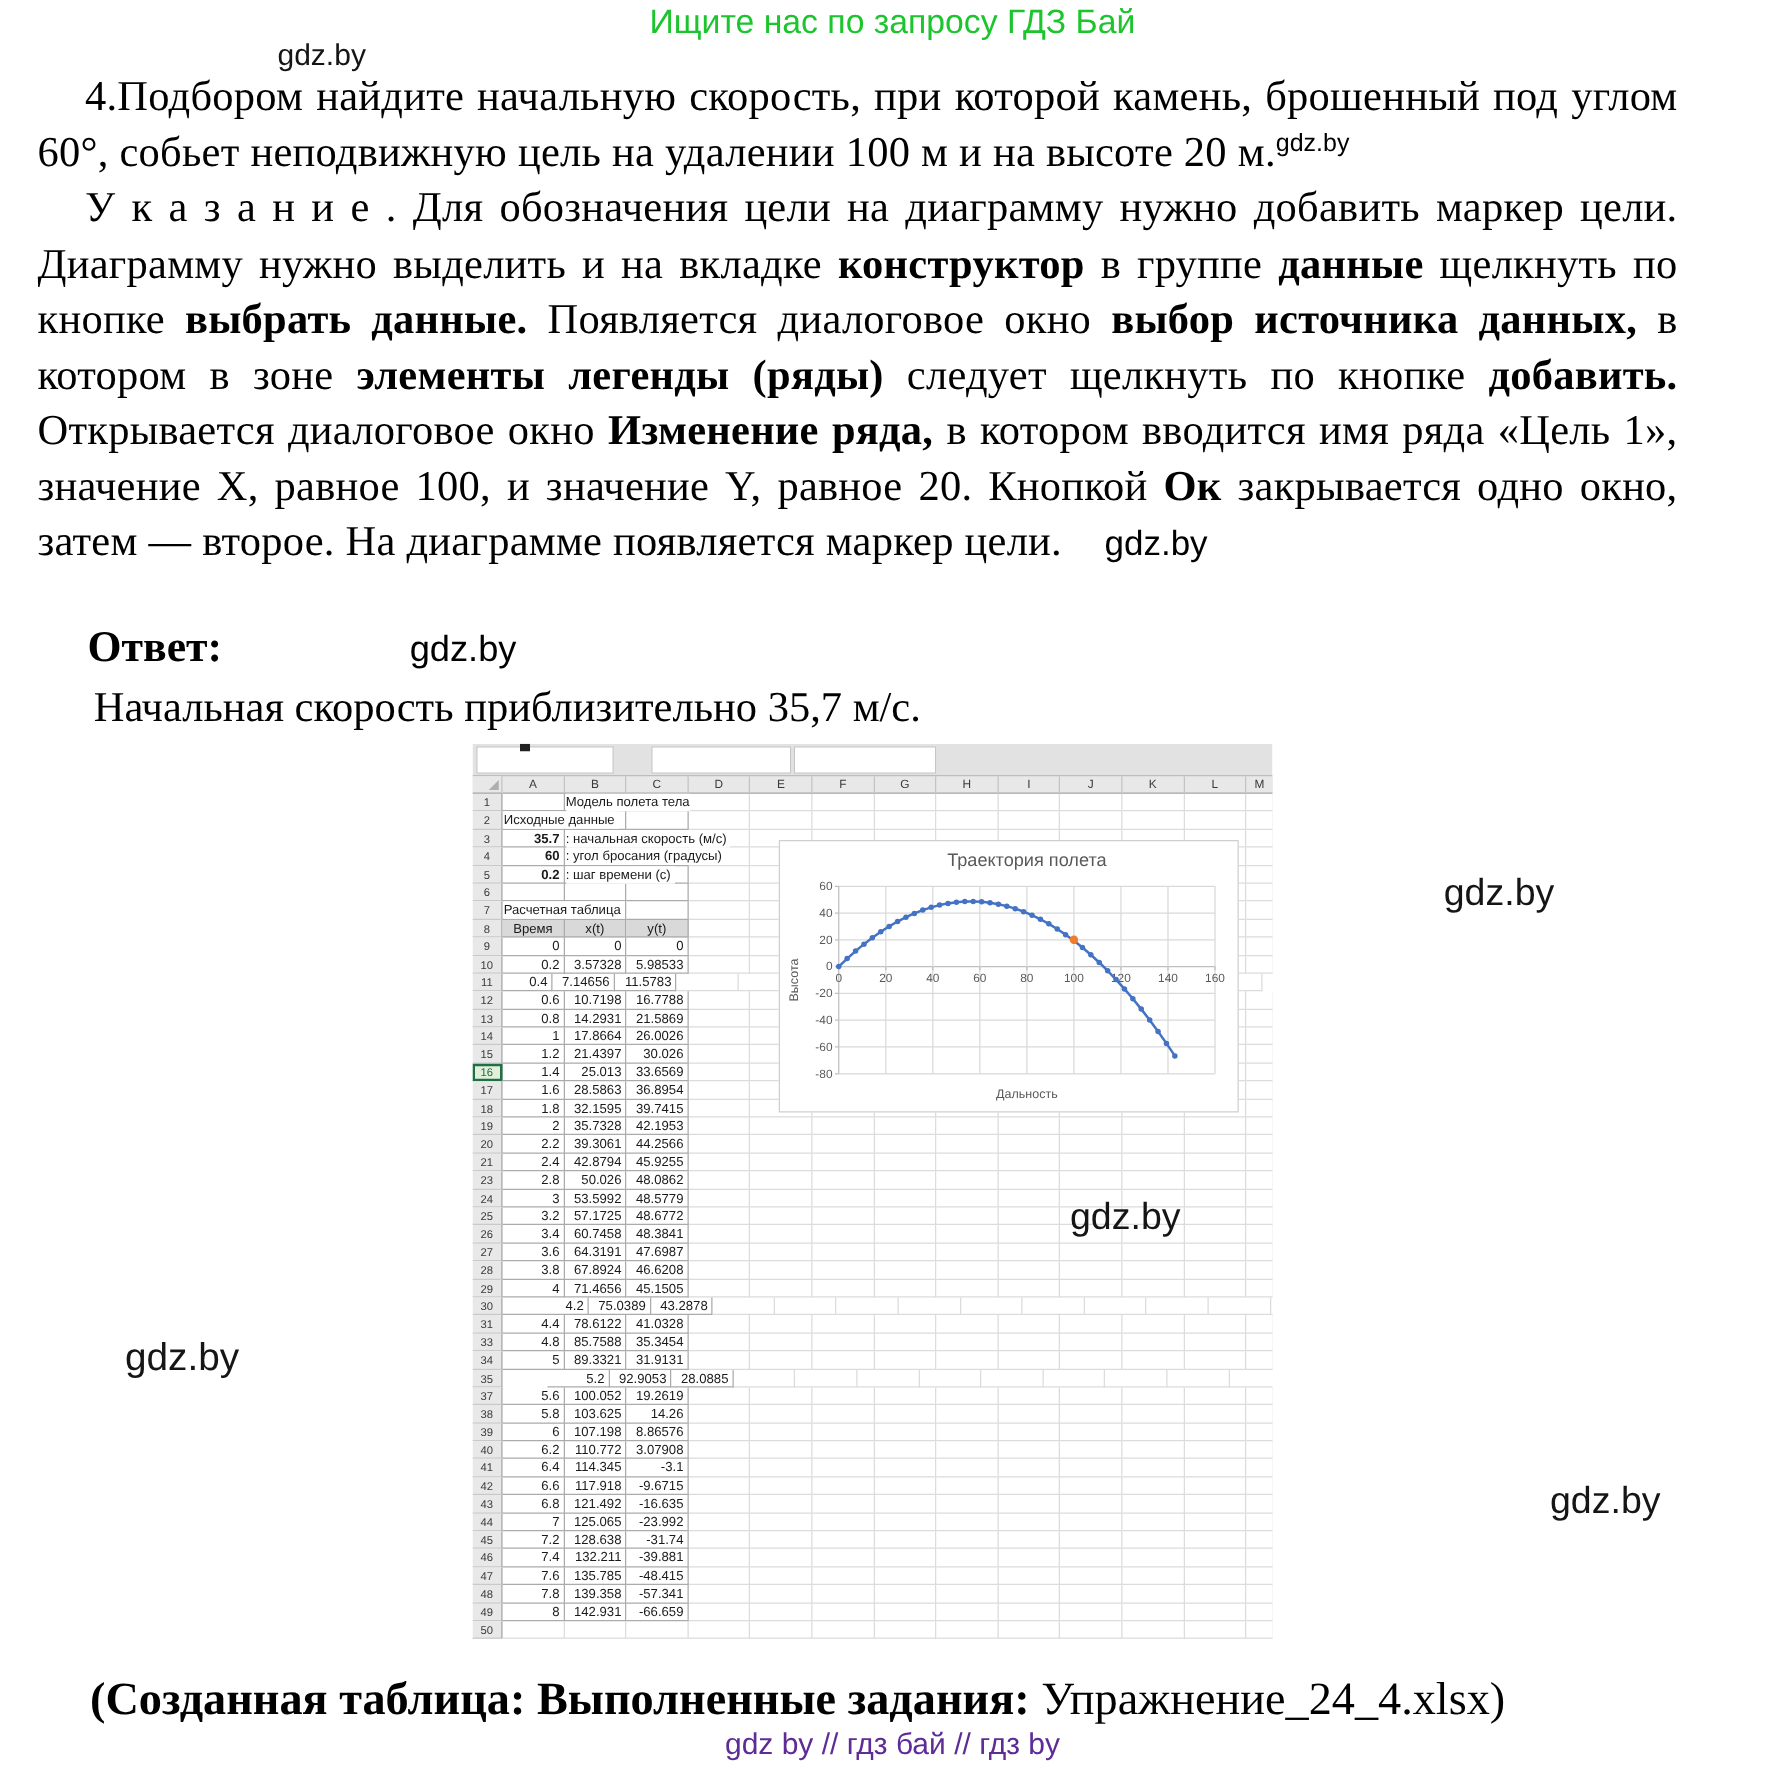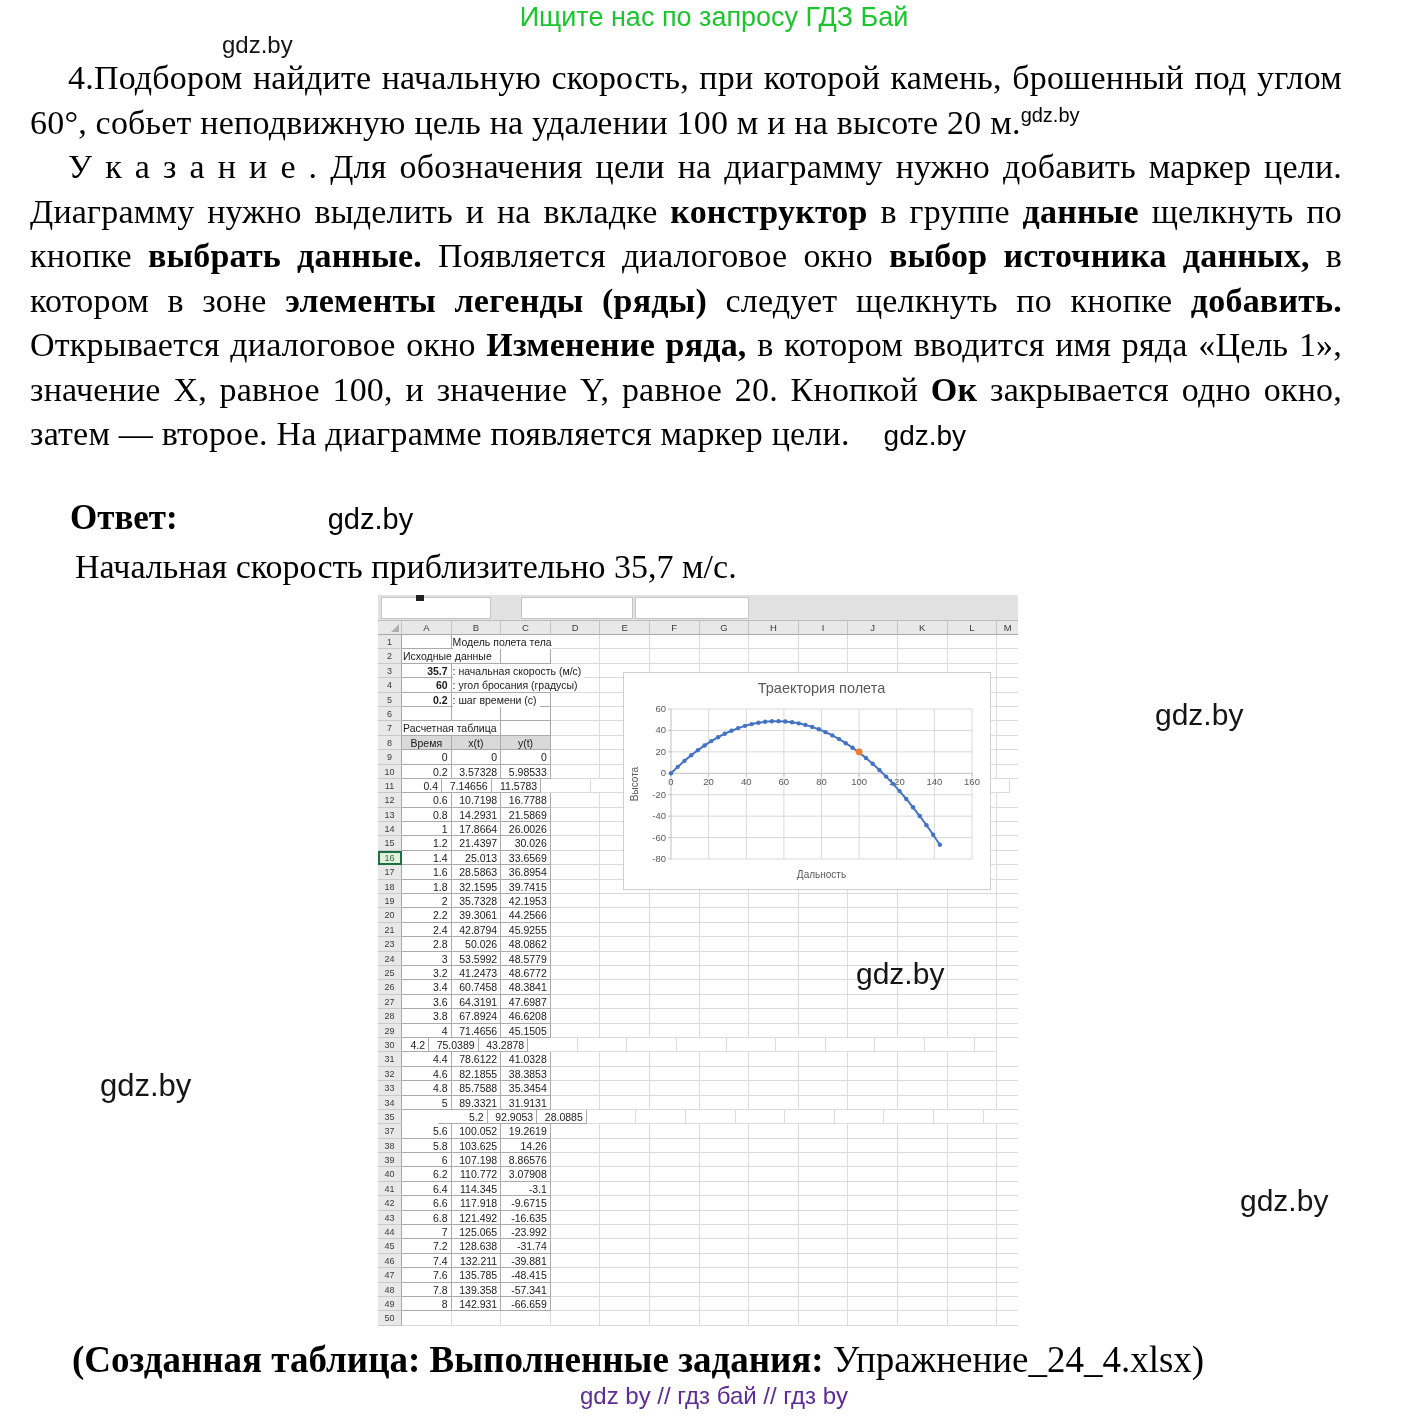--- a/index.html
+++ b/index.html
@@ -485,21 +485,21 @@
           <div class="cell" style="width: 49.6px;"></div>
           <div class="cell" style="width: 49.6px;"></div>
           <div class="cell" style="width: 49.6px;"></div>
           <div class="cell" style="width: 49.6px;"></div>
           <div class="cell" style="width: 49.6px;"></div>
           <div class="cell" style="width: 22px;"></div>
         </div>
         <div class="row">
           <div class="rn">25</div>
           <div class="cell b num" style="width: 49.6px;">3.2</div>
-          <div class="cell b num" style="width: 49.6px;">41.2473</div>
+          <div class="cell b num" style="width: 49.6px;">57.1725</div>
           <div class="cell b num" style="width: 49.6px;">48.6772</div>
           <div class="cell" style="width: 49.6px;"></div>
           <div class="cell" style="width: 49.6px;"></div>
           <div class="cell" style="width: 49.6px;"></div>
           <div class="cell" style="width: 49.6px;"></div>
           <div class="cell" style="width: 49.6px;"></div>
           <div class="cell" style="width: 49.6px;"></div>
           <div class="cell" style="width: 49.6px;"></div>
           <div class="cell" style="width: 49.6px;"></div>
           <div class="cell" style="width: 49.6px;"></div>
@@ -564,55 +564,39 @@
           <div class="cell" style="width: 49.6px;"></div>
           <div class="cell" style="width: 49.6px;"></div>
           <div class="cell" style="width: 49.6px;"></div>
           <div class="cell" style="width: 49.6px;"></div>
           <div class="cell" style="width: 49.6px;"></div>
           <div class="cell" style="width: 49.6px;"></div>
           <div class="cell" style="width: 22px;"></div>
         </div>
         <div class="row">
           <div class="rn">30</div>
-          <div class="cell b num" style="width: 27px;">4.2</div>
+          <div class="cell b num" style="width: 69px;">4.2</div>
           <div class="cell b num" style="width: 49.6px;">75.0389</div>
           <div class="cell b num" style="width: 49.6px;">43.2878</div>
           <div class="cell" style="width: 49.6px;"></div>
           <div class="cell" style="width: 49.6px;"></div>
           <div class="cell" style="width: 49.6px;"></div>
           <div class="cell" style="width: 49.6px;"></div>
           <div class="cell" style="width: 49.6px;"></div>
           <div class="cell" style="width: 49.6px;"></div>
           <div class="cell" style="width: 49.6px;"></div>
           <div class="cell" style="width: 49.6px;"></div>
           <div class="cell" style="width: 49.6px;"></div>
           <div class="cell" style="width: 22px;"></div>
         </div>
         <div class="row">
           <div class="rn">31</div>
           <div class="cell b num" style="width: 49.6px;">4.4</div>
           <div class="cell b num" style="width: 49.6px;">78.6122</div>
           <div class="cell b num" style="width: 49.6px;">41.0328</div>
-          <div class="cell" style="width: 49.6px;"></div>
-          <div class="cell" style="width: 49.6px;"></div>
-          <div class="cell" style="width: 49.6px;"></div>
-          <div class="cell" style="width: 49.6px;"></div>
-          <div class="cell" style="width: 49.6px;"></div>
-          <div class="cell" style="width: 49.6px;"></div>
-          <div class="cell" style="width: 49.6px;"></div>
-          <div class="cell" style="width: 49.6px;"></div>
-          <div class="cell" style="width: 49.6px;"></div>
-          <div class="cell" style="width: 22px;"></div>
-        </div>
-        <div class="row">
-          <div class="rn">32</div>
-          <div class="cell b num" style="width: 49.6px;">4.6</div>
-          <div class="cell b num" style="width: 49.6px;">82.1855</div>
-          <div class="cell b num" style="width: 49.6px;">38.3853</div>
           <div class="cell" style="width: 49.6px;"></div>
           <div class="cell" style="width: 49.6px;"></div>
           <div class="cell" style="width: 49.6px;"></div>
           <div class="cell" style="width: 49.6px;"></div>
           <div class="cell" style="width: 49.6px;"></div>
           <div class="cell" style="width: 49.6px;"></div>
           <div class="cell" style="width: 49.6px;"></div>
           <div class="cell" style="width: 49.6px;"></div>
           <div class="cell" style="width: 49.6px;"></div>
           <div class="cell" style="width: 22px;"></div>

